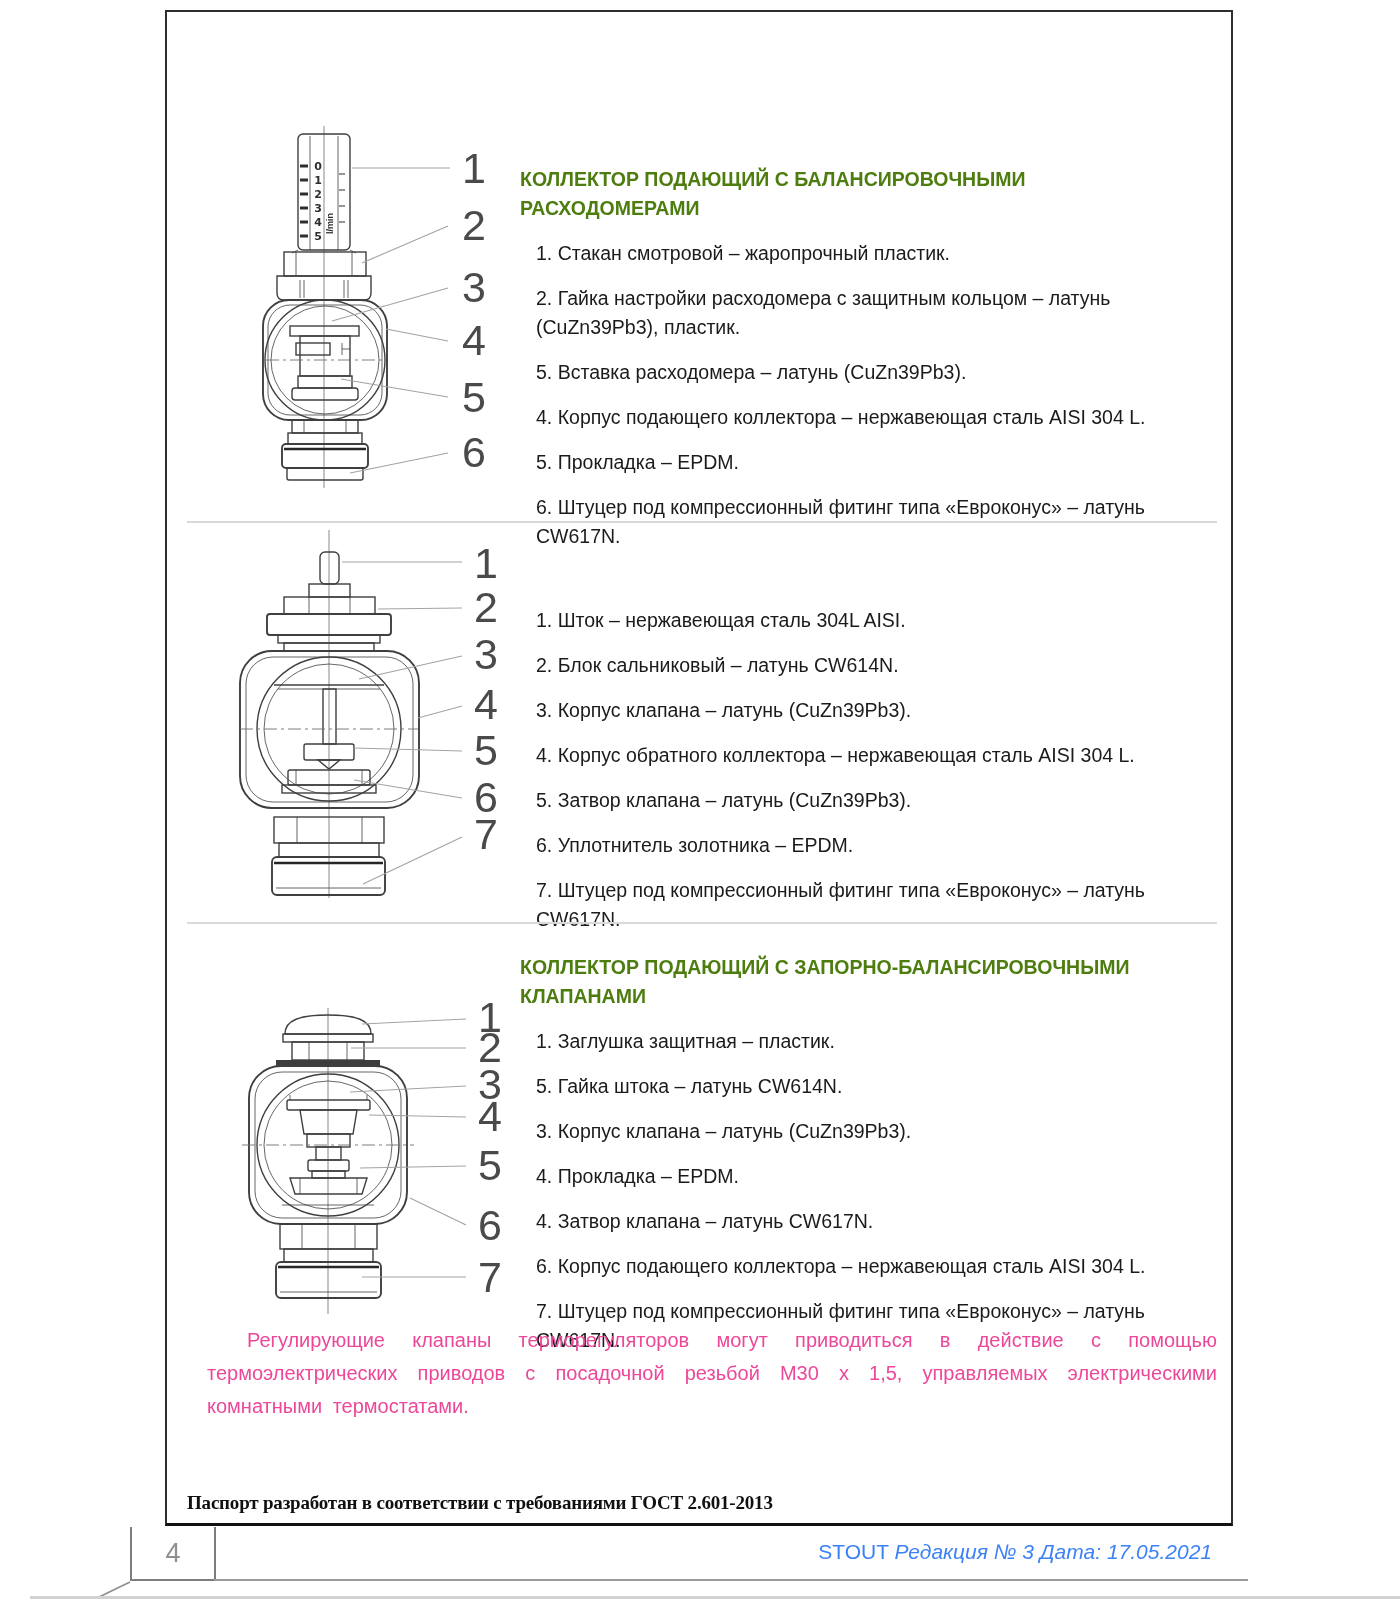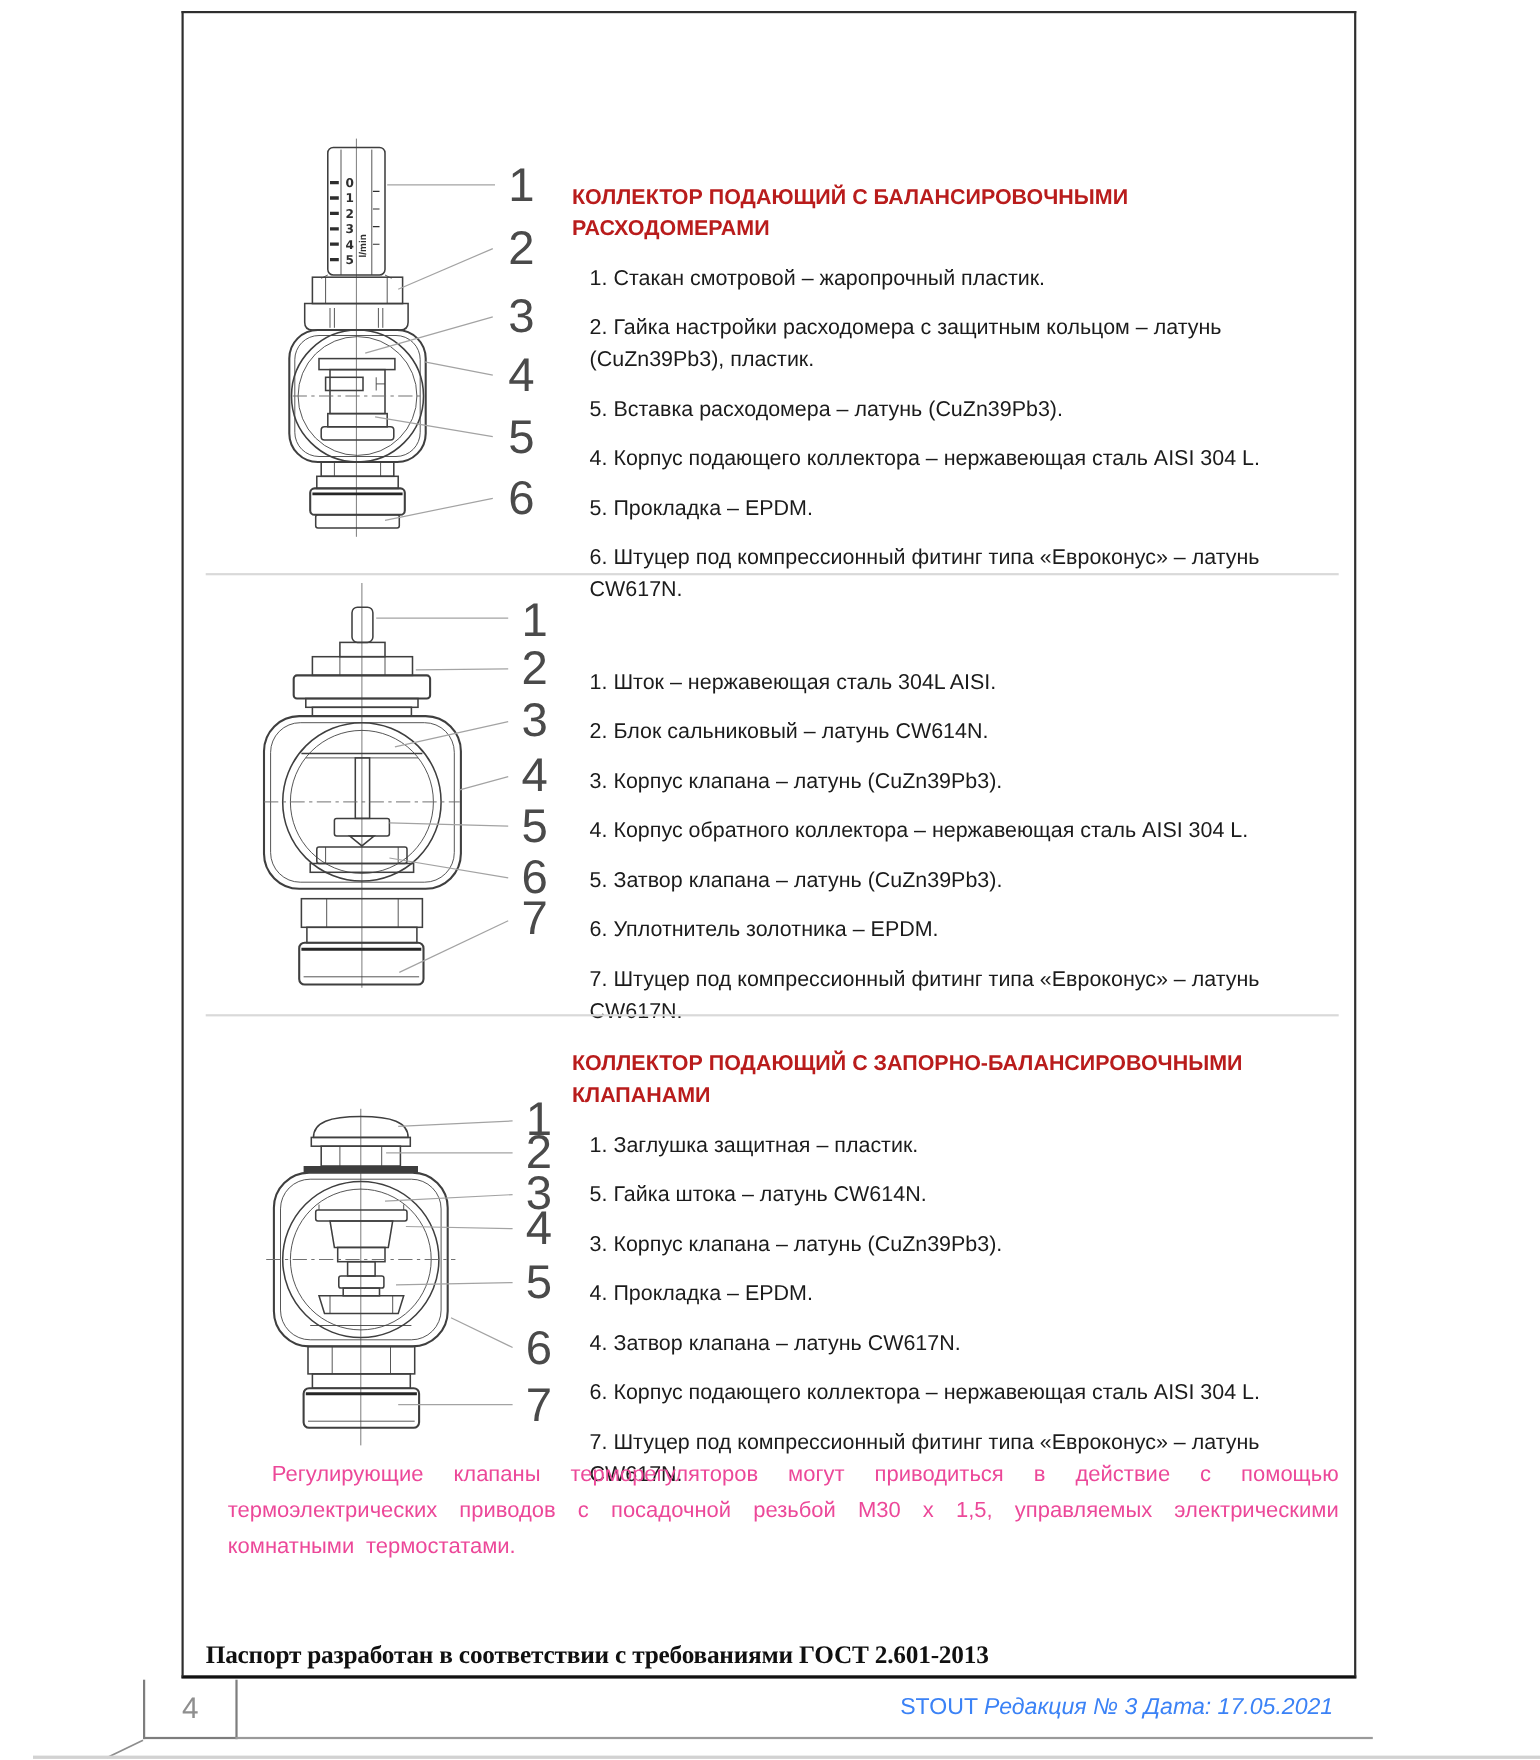--- a/index.html
+++ b/index.html
@@ -2,30 +2,30 @@
 <html><head>
 <meta charset="utf-8">
 <style>
   html,body{margin:0;padding:0;background:#fff;}
   .screen{position:relative;width:1400px;height:1600px;background:#ffffff;overflow:hidden;
           font-family:"Liberation Sans",sans-serif;color:#1b1b1b;}
   .frame{position:absolute;left:165px;top:10px;width:1068px;height:1516px;box-sizing:border-box;
          border:2px solid #2e2e2e;border-bottom:3px solid #111;background:#fff;}
   .fig{position:absolute;}
   .tcol{position:absolute;left:518px;width:668px;font-size:19.5px;line-height:29px;color:#1b1b1b;}
-  .tcol h2{font-size:19.5px;font-weight:700;line-height:29px;margin:0 0 2px 0;max-width:645px;color:#b91c1c;}
+  .tcol h2{font-size:19.5px;font-weight:700;line-height:29px;margin:0 0 2px 0;max-width:645px;color:#4d7c0f;}
   .tcol ul{margin:0;padding:0;list-style:none;}
   .tcol li{margin:16px;padding:0;}
   .s1{top:153px;} .s2{top:588px;} .s3{top:951px;}
   .sep{position:absolute;left:185px;width:1030px;height:2px;background:#d9d9d9;}
   .sep1{top:519px;} .sep2{top:920px;}
   .para{position:absolute;left:205px;top:1322px;width:1010px;margin:0;font-size:20px;line-height:33px;
         text-align:justify;text-indent:40px;word-spacing:5px;color:#ec4899;}
   .gost{position:absolute;left:185px;top:1490px;font-family:"Liberation Serif",serif;
-        font-weight:700;font-size:23px;color:#101010;letter-spacing:-0.2px;}
+        font-weight:700;font-size:19px;color:#101010;letter-spacing:-0.2px;}
   .pagetab{position:absolute;left:130px;top:1527px;width:86px;height:54px;box-sizing:border-box;
            border:2px solid #7d7d7d;border-top:none;background:#fff;text-align:center;
            line-height:52px;font-size:27px;color:#8f8f8f;}
   .cornermark{position:absolute;left:93px;top:1574px;}
   .footline{position:absolute;left:600px;top:1540px;width:612px;text-align:right;font-size:21px;color:#3b82f6;white-space:nowrap;}
   .footline .brand{font-style:normal;}
   .footline .rev{font-style:italic;}
   .footrule{position:absolute;left:214px;top:1579px;width:1034px;height:0;border-top:2px solid #9a9a9a;}
   .pageedge{position:absolute;left:30px;top:1596px;width:1370px;height:3px;background:#d2d2d2;}
   

